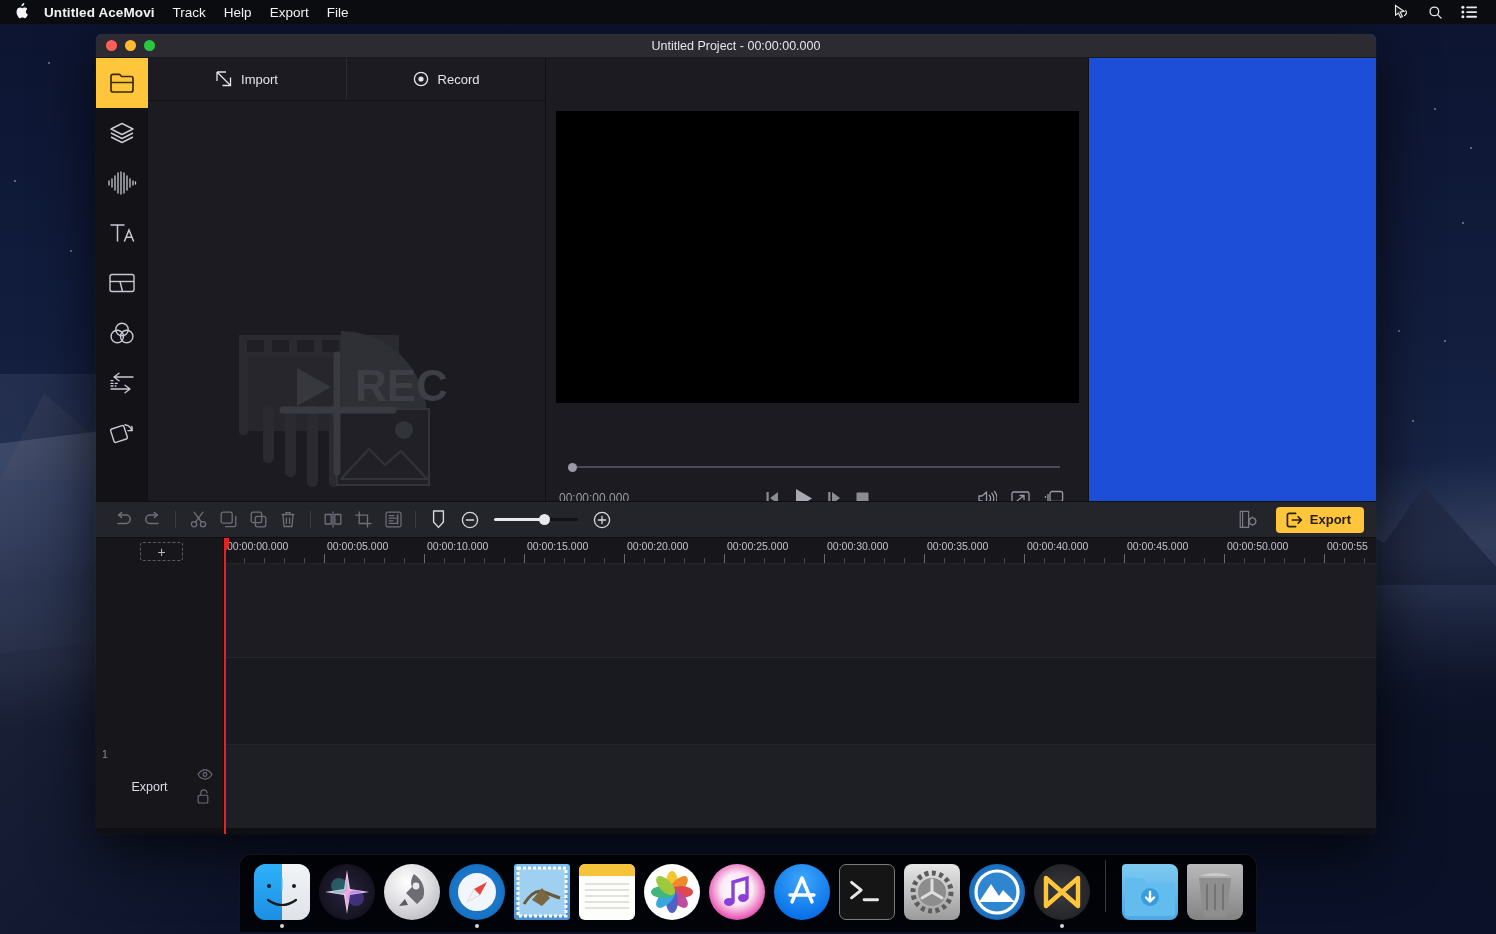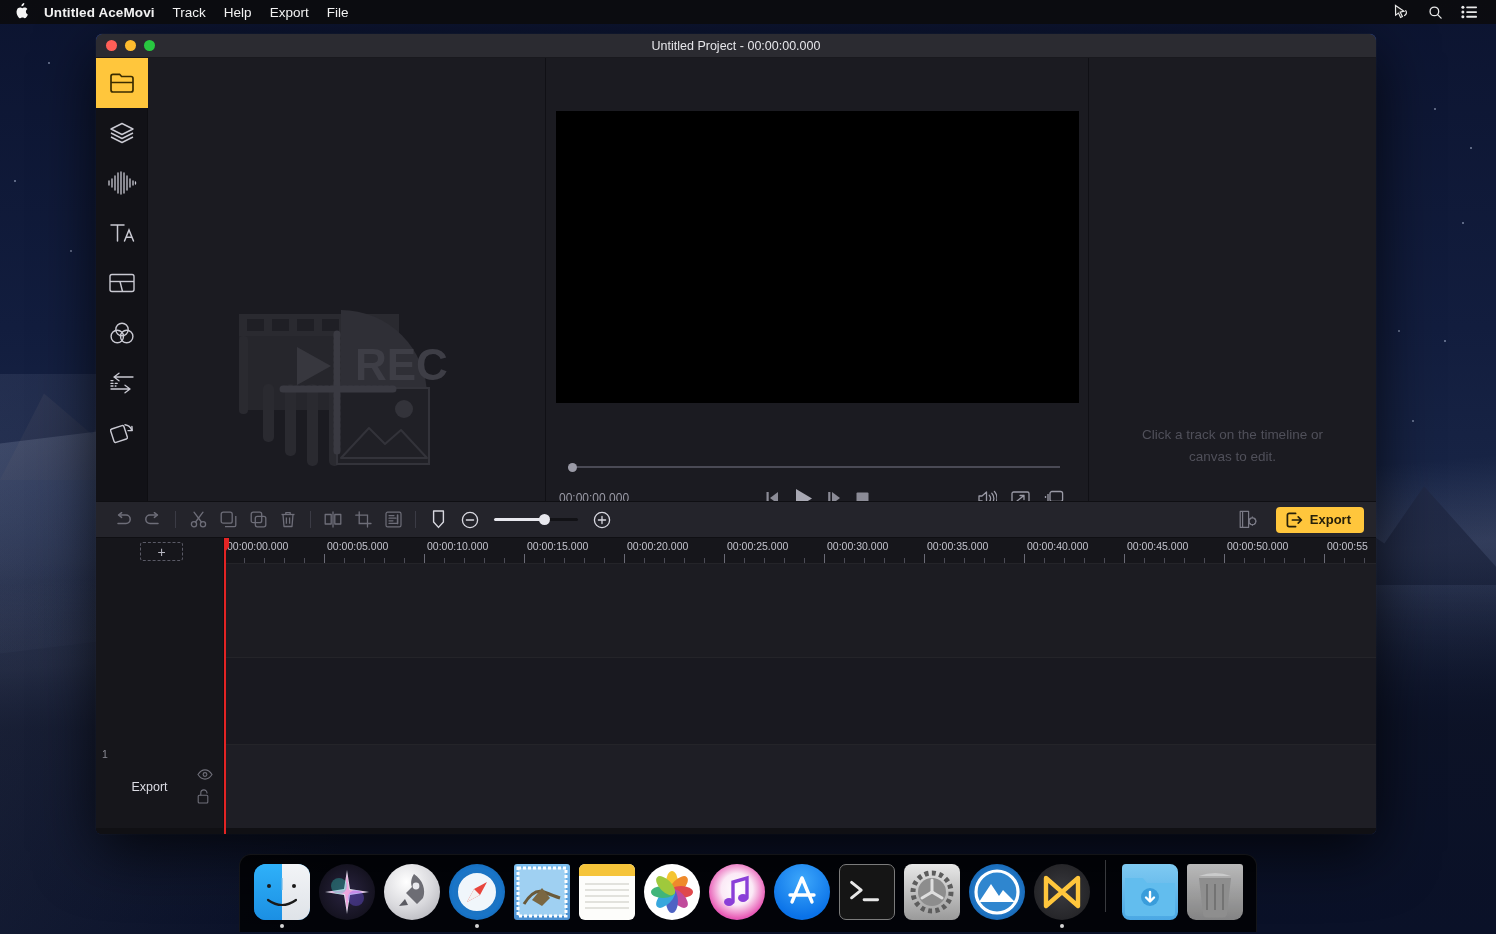--- a/index.html
+++ b/index.html
@@ -400,20 +400,40 @@
           <svg width="28" height="24" viewBox="0 0 28 24" fill="none" stroke="#c9c9d2" stroke-width="1.4" stroke-linejoin="round">
             <rect x="4" y="6" width="14" height="14" rx="1.6" transform="rotate(-18 11 13)"></rect>
             <path d="M17 3.8 a8.6 8.6 0 0 1 6.8 5.4" stroke-linecap="round"></path>
             <path d="M23.9 5.4 L24.2 9.6 L20 9.6" stroke-linecap="round"></path>
           </svg>
         </span>
       </div>
     </div>
 
     <div id="library">
+      <div id="lib-tabs">
+        <div class="lib-tab">
+          <span>
+            <svg width="16" height="16" viewBox="0 0 16 16" fill="none" stroke="#e4e4ea" stroke-width="1.3">
+              <path d="M1 1 h9 M1 1 v9 M1 1 L14.5 14.5"></path>
+              <path d="M14.5 6.5 v8 h-8"></path>
+            </svg>
+          </span>
+          <span>Import</span>
+        </div>
+        <div class="lib-tab">
+          <span>
+            <svg width="16" height="16" viewBox="0 0 16 16" fill="none" stroke="#e4e4ea" stroke-width="1.3">
+              <circle cx="8" cy="8" r="6.6"></circle>
+                <circle cx="8" cy="8" r="2.6" fill="#e4e4ea" stroke="none"></circle>
+            </svg>
+          </span>
+          <span>Record</span>
+        </div>
+      </div>
       <div id="lib-drop">
         <div id="drop-art">
           <svg width="236" height="214" viewBox="0 0 236 214" fill="none">
 
             <path d="M10 22 h160 v22 h-160 z" fill="#2a2a30"></path>
             <rect x="18" y="27" width="17" height="12" fill="#1f1f25"></rect>
             <rect x="43" y="27" width="17" height="12" fill="#1f1f25"></rect>
             <rect x="68" y="27" width="17" height="12" fill="#1f1f25"></rect>
             <rect x="93" y="27" width="17" height="12" fill="#1f1f25"></rect>
             <rect x="118" y="27" width="17" height="12" fill="#1f1f25"></rect>
@@ -497,23 +517,20 @@
                 <rect x="6" y="1.5" width="12.6" height="10" rx="2"></rect>
                 <path d="M4 4 v8.5 a2 2 0 0 0 2 2 h9.6"></path>
                 <path d="M1.5 6 v2"></path>
               </svg>
             </span>
           </div>
         </div>
       </div>
     </div>
 
-    <div id="inspector">
-      <div id="inspector-hint">Click a track on the timeline or canvas to edit.</div>
-    </div>
   </div>
 
   <div id="timeline">
 
     <div id="tl-toolbar">
       <div class="tbtn">
         <span>
           <svg width="18" height="15" viewBox="0 0 18 15" fill="none" stroke="currentColor" stroke-width="1.5" stroke-linecap="round" stroke-linejoin="round">
             <path d="M5 3 H12 a4.2 4.2 0 0 1 0 8.4 H4"></path>
               <path d="M7.6 0.6 L4.6 3 L7.6 5.4"></path>

